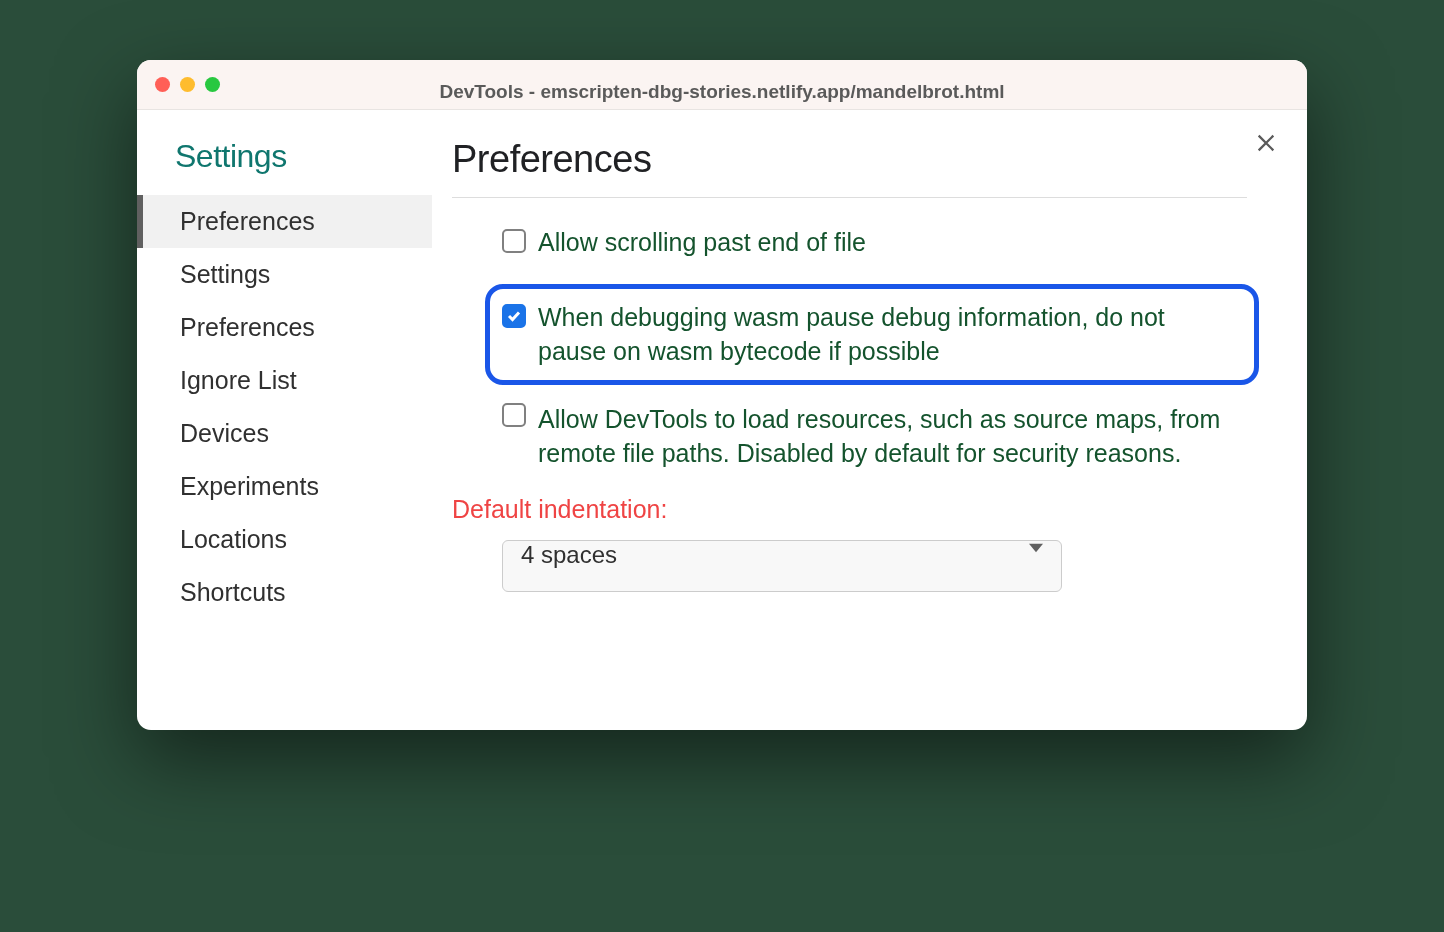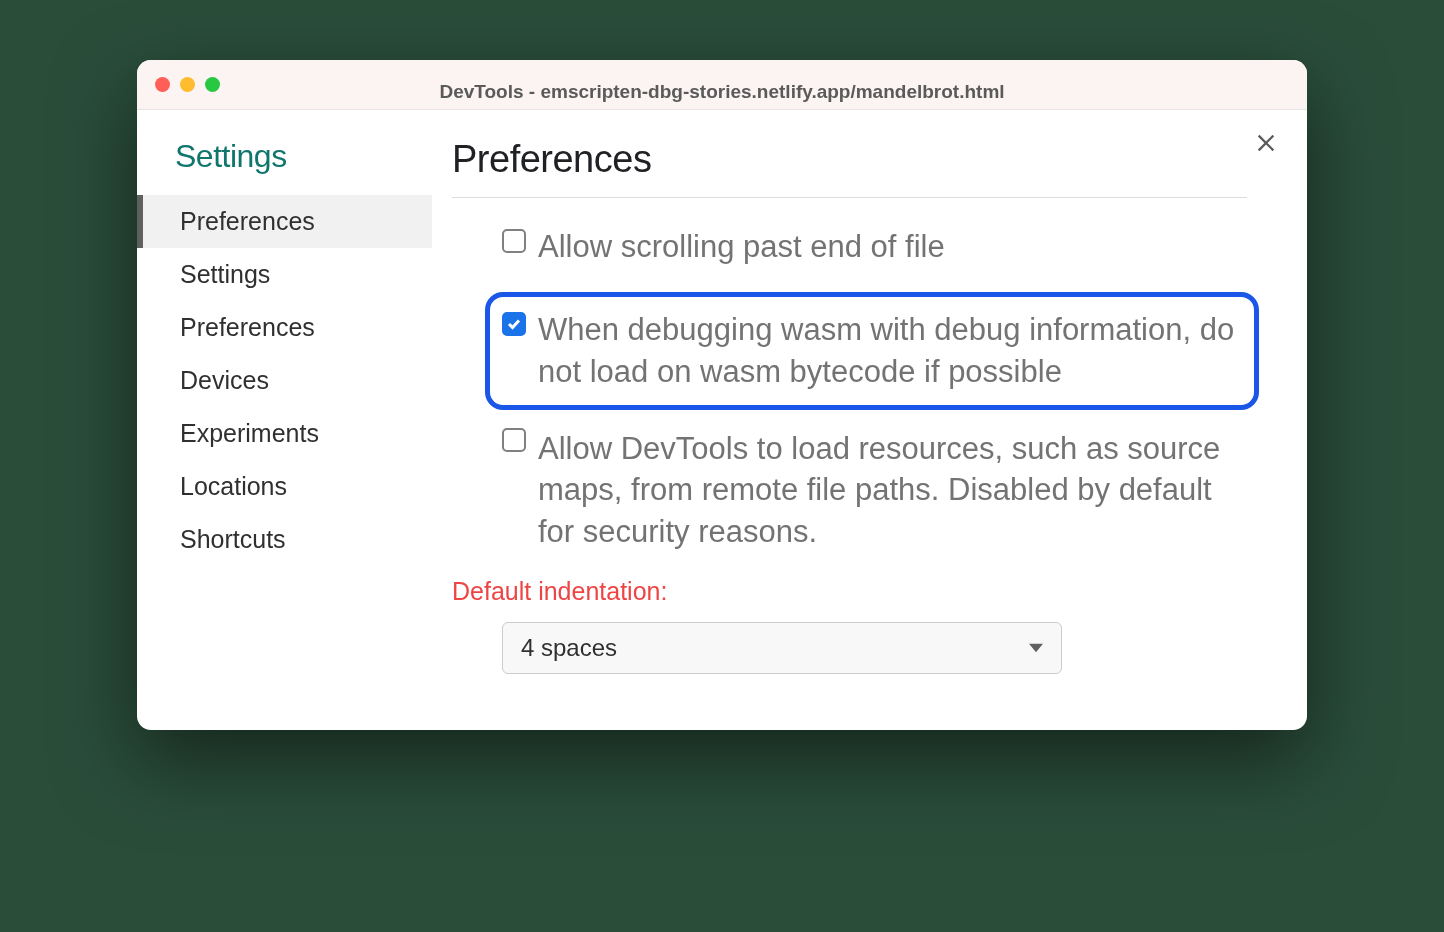--- a/index.html
+++ b/index.html
@@ -150,38 +150,37 @@
       border-color: #1a73e8;
     }
     .checkbox.checked svg {
       width: 16px;
       height: 16px;
       stroke: #fff;
       stroke-width: 3;
       fill: none;
     }
     .option-label {
-      font-size: 31px;
-      color: #737373;
+      font-size: 25px;
+      color: #14532d;
       line-height: 1.35;
     }
     .field-label {
       font-size: 25px;
       color: #ef4444;
       margin-bottom: 16px;
     }
     .select {
       margin-left: 50px;
       width: 560px;
       height: 52px;
       border: 1px solid #ccc;
       border-radius: 6px;
       background: #f8f8f8;
       display: flex;
-      align-items: center;
       justify-content: space-between;
       padding: 0 18px;
       cursor: pointer;
       font-size: 24px;
       color: #303030;
     }
     .select svg { width: 14px; height: 14px; fill: #606060; }
     .row-remote { align-items: flex-start; }
     .row-remote .checkbox { margin-top: 0; }
   </style>
@@ -204,20 +203,21 @@
           <path d="M4 4 L20 20 M20 4 L4 20" stroke="currentColor" stroke-width="2.5" fill="none"></path>
         </svg>
     </div>
 
     <div class="sidebar">
       <div class="sidebar-title">Settings</div>
       <div class="sidebar-items">
         <div class="sidebar-item active">Preferences</div>
         <div class="sidebar-item">Settings</div>
         <div class="sidebar-item">Preferences</div>
+        <div class="sidebar-item">Ignore List</div>
         <div class="sidebar-item">Devices</div>
         <div class="sidebar-item">Experiments</div>
         <div class="sidebar-item">Locations</div>
         <div class="sidebar-item">Shortcuts</div>
       </div>
     </div>
 
     <div class="main">
       <div class="main-title">Preferences</div>
 
@@ -227,21 +227,21 @@
           <div class="checkbox"></div>
           <div class="option-label">Allow scrolling past end of file</div>
         </div>
 
         <div class="option-row highlighted">
           <div class="checkbox checked">
             <svg viewBox="0 0 16 16">
                 <path d="M3 8 L6.5 11.5 L13 4.5"></path>
               </svg>
           </div>
-          <div class="option-label">When debugging wasm with debug information, do not load on wasm bytecode if possible</div>
+          <div class="option-label">When debugging wasm pause debug information, do not pause on wasm bytecode if possible</div>
         </div>
 
         <div class="option-row row-remote">
           <div class="checkbox"></div>
           <div class="option-label">Allow DevTools to load resources, such as source maps, from remote file paths. Disabled by default for security reasons.</div>
         </div>
 
       </div>
 
       <div class="field-label">Default indentation:</div>

